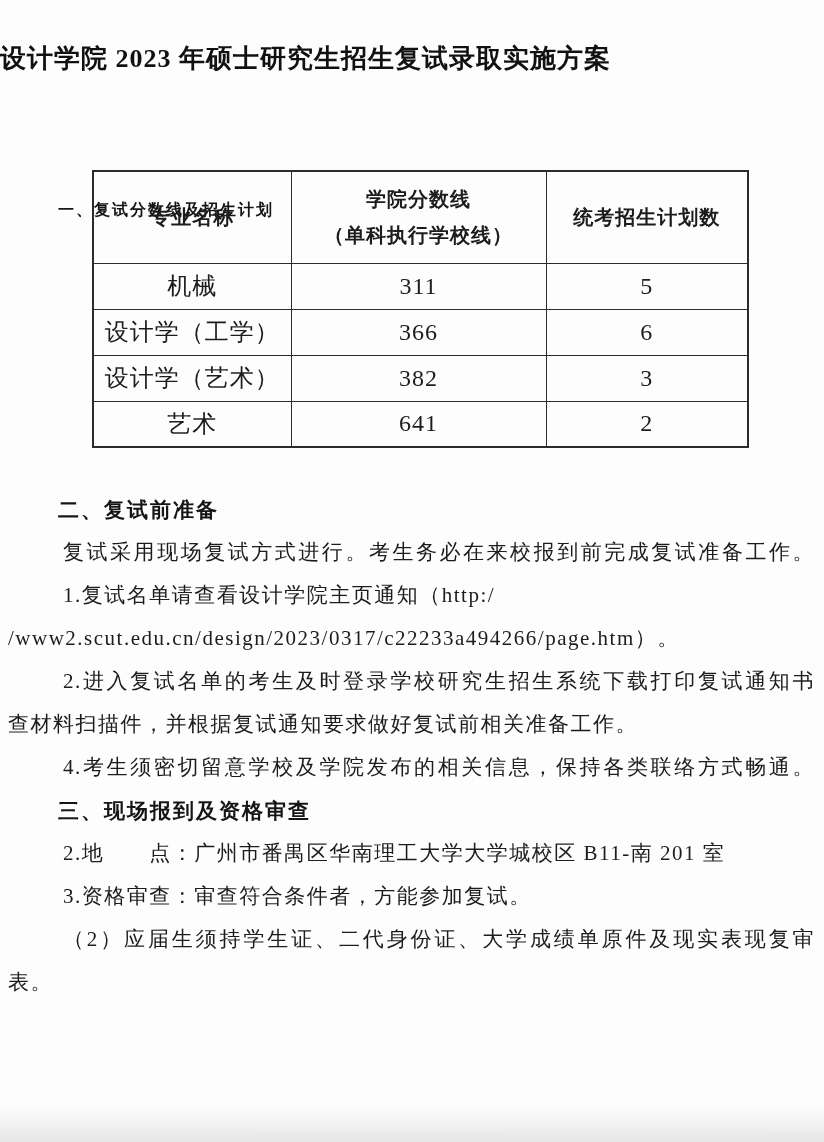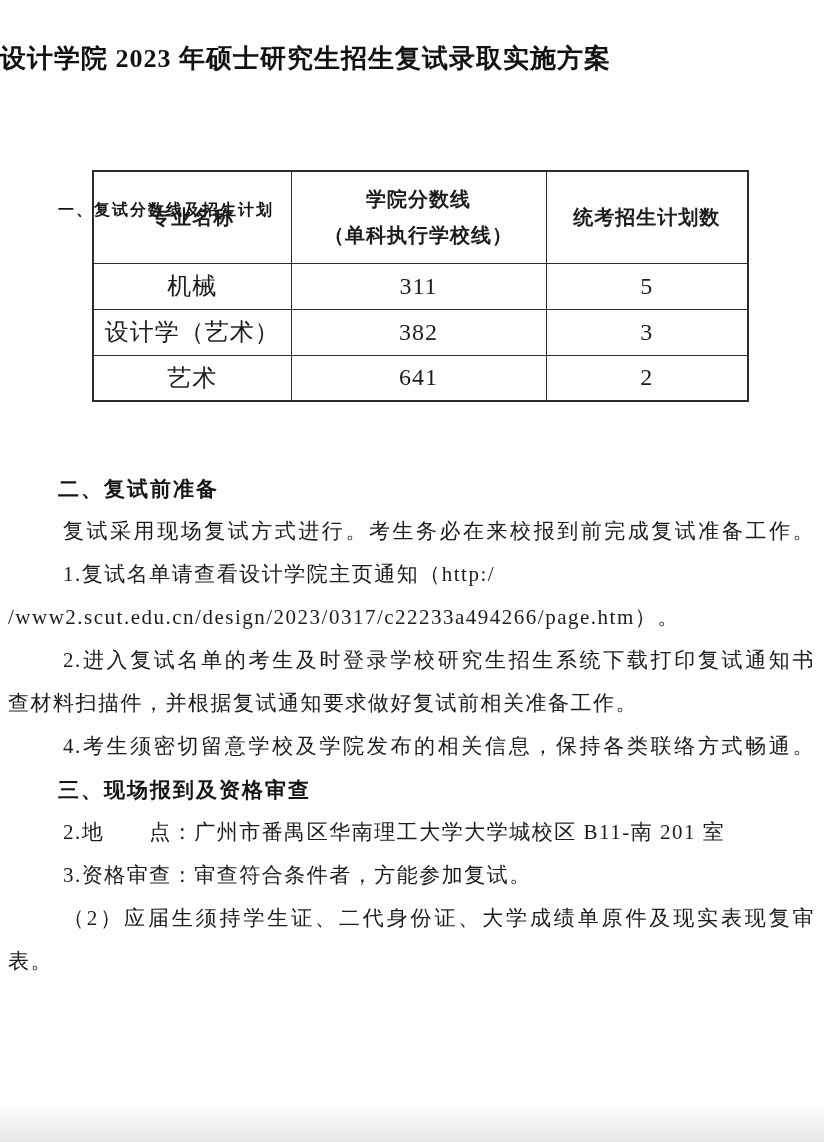--- a/index.html
+++ b/index.html
@@ -58,21 +58,21 @@
     letter-spacing: 1px;
     line-height: 36px;
   }
   tr.data-row { height: 46px; }
   tr.data-row td {
     font-size: 24px;
     letter-spacing: 1px;
   }
   .content {
     position: absolute;
-    top: 467px; left: 8px; width: 807px;
+    top: 488px; left: 8px; width: 807px;
     font-size: 21px;
     letter-spacing: 1.5px;
   }
   .line {
     height: 43px;
     line-height: 43px;
     white-space: nowrap;
   }
   .line.indent { padding-left: 55px; }
   .line.jfull {
@@ -118,20 +118,25 @@
           <div>（单科执行学校线）</div>
         </th>
         <th>统考招生计划数</th>
       </tr>
       <tr class="data-row">
         <td>机械</td>
         <td>311</td>
         <td>5</td>
       </tr>
       <tr class="data-row">
+        <td>设计学（工学）</td>
+        <td>366</td>
+        <td>6</td>
+      </tr>
+      <tr class="data-row">
         <td>设计学（艺术）</td>
         <td>382</td>
         <td>3</td>
       </tr>
       <tr class="data-row">
         <td>艺术</td>
         <td>641</td>
         <td>2</td>
       </tr>
     </tbody>

